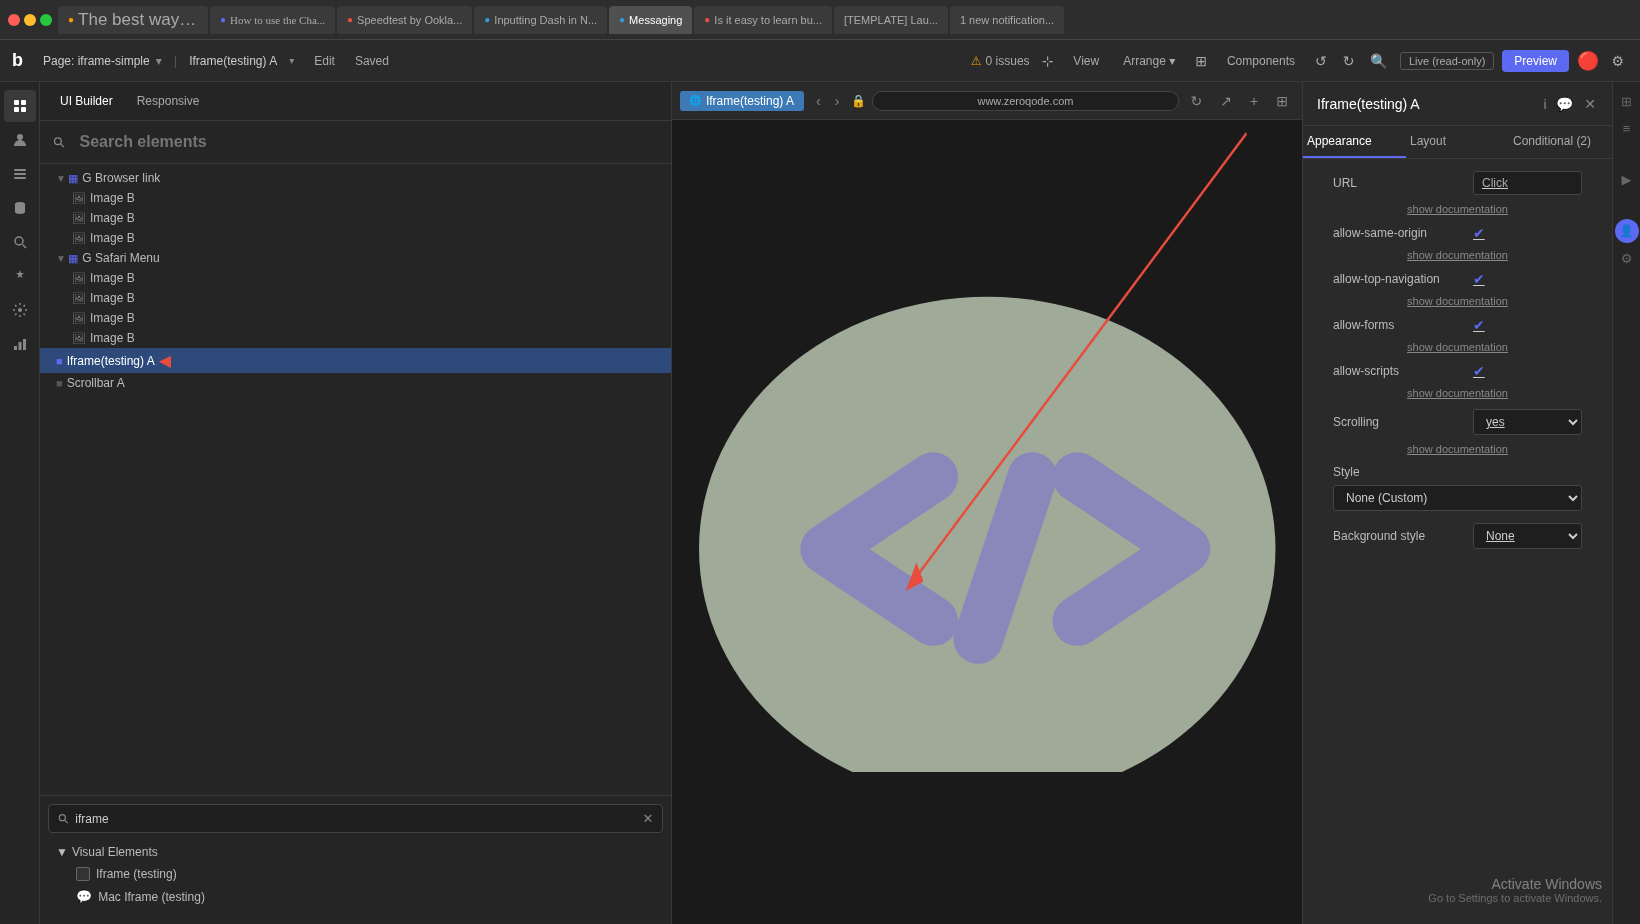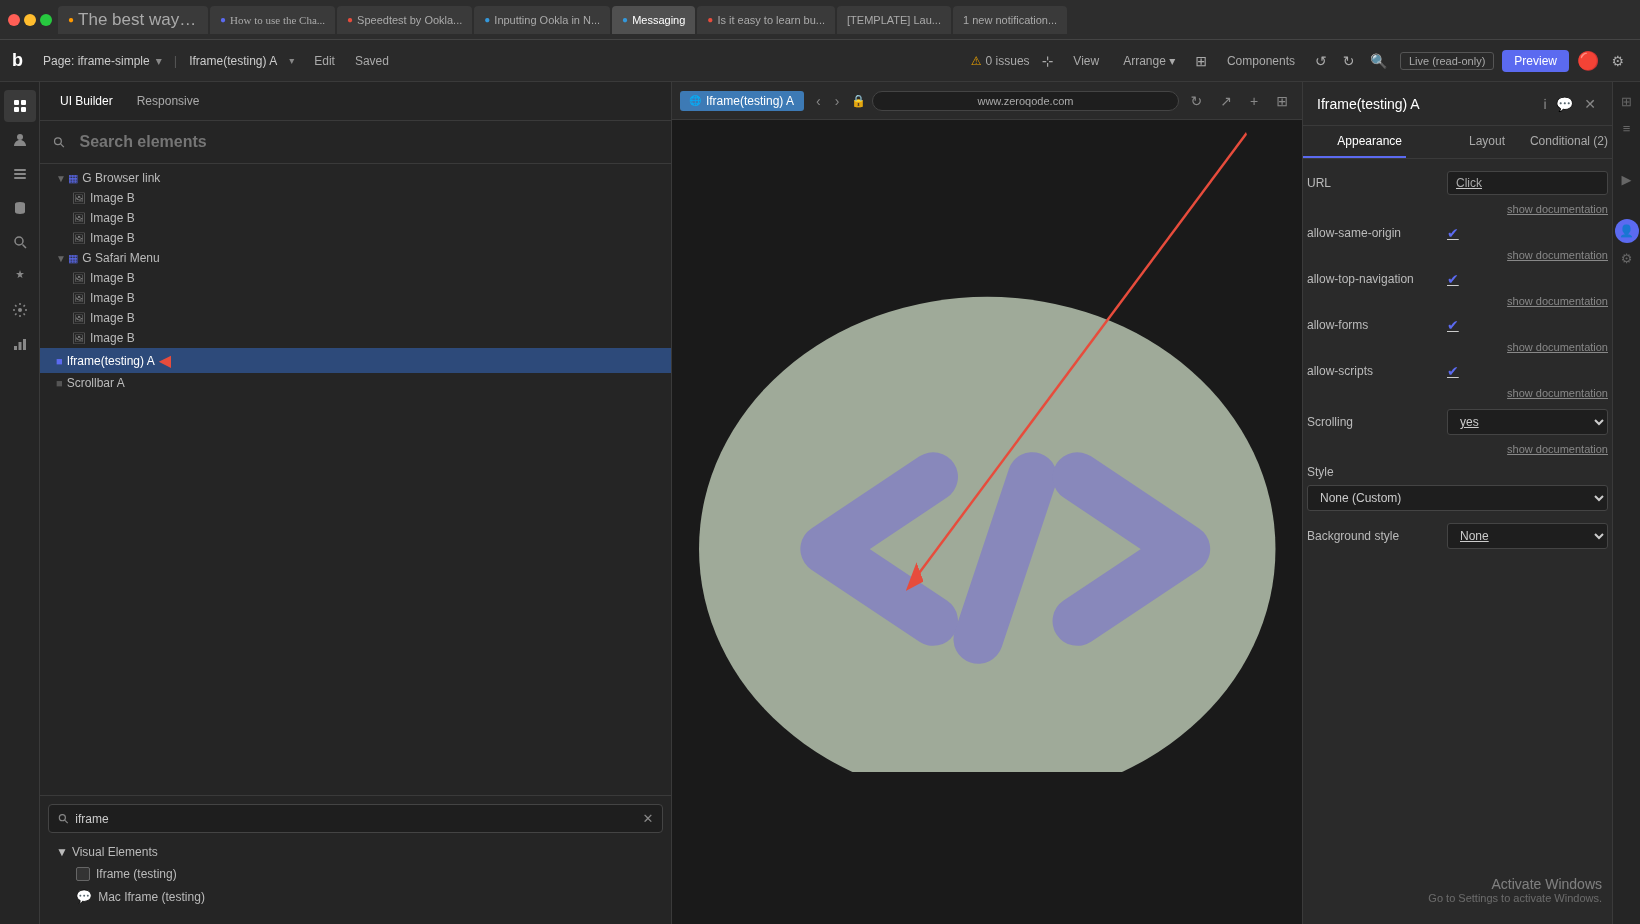--- a/index.html
+++ b/index.html
@@ -69,27 +69,27 @@
     
     .red-line-svg { position: absolute; top: 0; left: 0; width: 100%; height: 100%; pointer-events: none; }
 
     
     .right-panel { width: 310px; background: #2a2a2a; border-left: 1px solid #3a3a3a; display: flex; flex-direction: column; position: relative; }
     .right-panel-header { display: flex; align-items: center; padding: 10px 14px; border-bottom: 1px solid #3a3a3a; gap: 8px; }
     .right-panel-title { font-size: 14px; color: #fff; font-weight: 500; flex: 1; }
     .right-panel-actions { display: flex; gap: 6px; }
     .right-panel-icon-btn { background: none; border: none; color: #888; cursor: pointer; font-size: 14px; padding: 2px; }
     .panel-tabs { display: flex; border-bottom: 1px solid #3a3a3a; }
-    .panel-tab { flex: 1; text-align: right; padding: 8px 4px; font-size: 12px; color: #aaa; cursor: pointer; border-bottom: 2px solid transparent; }
+    .panel-tab { flex: 1; text-align: left; padding: 8px 4px; font-size: 12px; color: #aaa; cursor: pointer; border-bottom: 2px solid transparent; }
     .panel-tab.active { color: #fff; border-bottom-color: #5b6af0; }
-    .panel-content { flex: 1; overflow-y: auto; padding: 12px 4px; }
+    .panel-content { flex: 1; overflow-y: auto; padding: 12px 30px; }
     .field-row { display: flex; align-items: center; margin-bottom: 8px; }
     .field-label { font-size: 12px; color: #bbb; width: 140px; flex-shrink: 0; }
     .field-value { flex: 1; display: flex; align-items: center; text-decoration: underline; }
-    .show-docs { font-size: 11px; color: #888; text-decoration: underline; cursor: pointer; margin-bottom: 10px; text-align: right; }
+    .show-docs { font-size: 11px; color: #888; text-decoration: underline; cursor: pointer; margin-bottom: 10px; text-align: center; }
     .field-select { background: #1e1e1e; border: 1px solid #444; color: #ccc; padding: 4px 8px; border-radius: 3px; width: 100%; font-size: 12px; cursor: pointer; }
     .section-label { font-size: 12px; color: #bbb; margin: 10px 0 6px; }
     .activate-windows { position: absolute; bottom: 20px; right: 10px; text-align: right; }
     .activate-windows-title { color: rgba(255,255,255,0.4); font-size: 14px; }
     .activate-windows-sub { color: rgba(255,255,255,0.3); font-size: 11px; }
 
     
     .far-right { width: 28px; background: #252525; border-left: 1px solid #3a3a3a; display: flex; flex-direction: column; align-items: center; padding: 8px 0; gap: 4px; }
     .far-right-icon { color: #666; font-size: 13px; cursor: pointer; padding: 4px; border-radius: 3px; }
     .far-right-circle { width: 24px; height: 24px; border-radius: 50%; background: #5b6af0; display: flex; align-items: center; justify-content: center; color: #fff; font-size: 12px; }
@@ -114,21 +114,21 @@
     <div class="browser-tab">
       <span style="color:#5b6af0;font-size:10px;">●</span>
       <span style="font-size:11px;overflow:hidden;text-overflow:ellipsis;font-family:Liberation Serif, serif;">How to use the Cha...</span>
     </div>
     <div class="browser-tab">
       <span style="color:#e74c3c;font-size:10px;">●</span>
       <span style="font-size:11px;overflow:hidden;text-overflow:ellipsis;">Speedtest by Ookla...</span>
     </div>
     <div class="browser-tab">
       <span style="color:#3498db;font-size:10px;">●</span>
-      <span style="font-size:11px;overflow:hidden;text-overflow:ellipsis;">Inputting Ookla in N...</span>
+      <span style="font-size:11px;overflow:hidden;text-overflow:ellipsis;">Inputting Dash in N...</span>
     </div>
     <div class="browser-tab active">
       <span style="color:#3498db;font-size:10px;">●</span>
       <span style="font-size:11px;overflow:hidden;text-overflow:ellipsis;">Messaging</span>
     </div>
     <div class="browser-tab">
       <span style="color:#e74c3c;font-size:10px;">●</span>
       <span style="font-size:11px;overflow:hidden;text-overflow:ellipsis;">Is it easy to learn bu...</span>
     </div>
     <div class="browser-tab">

